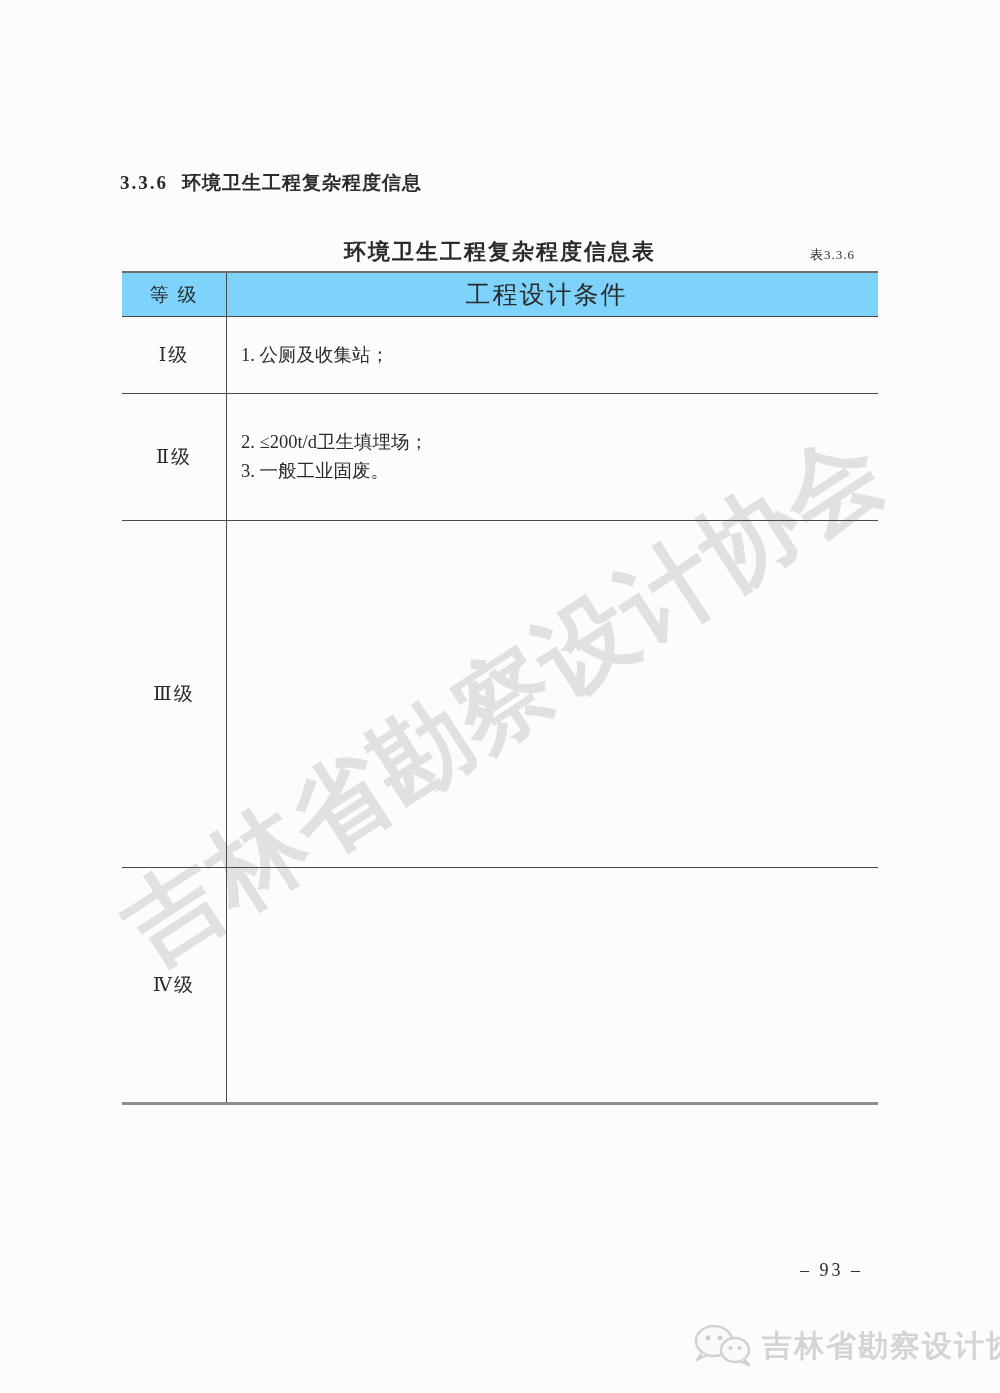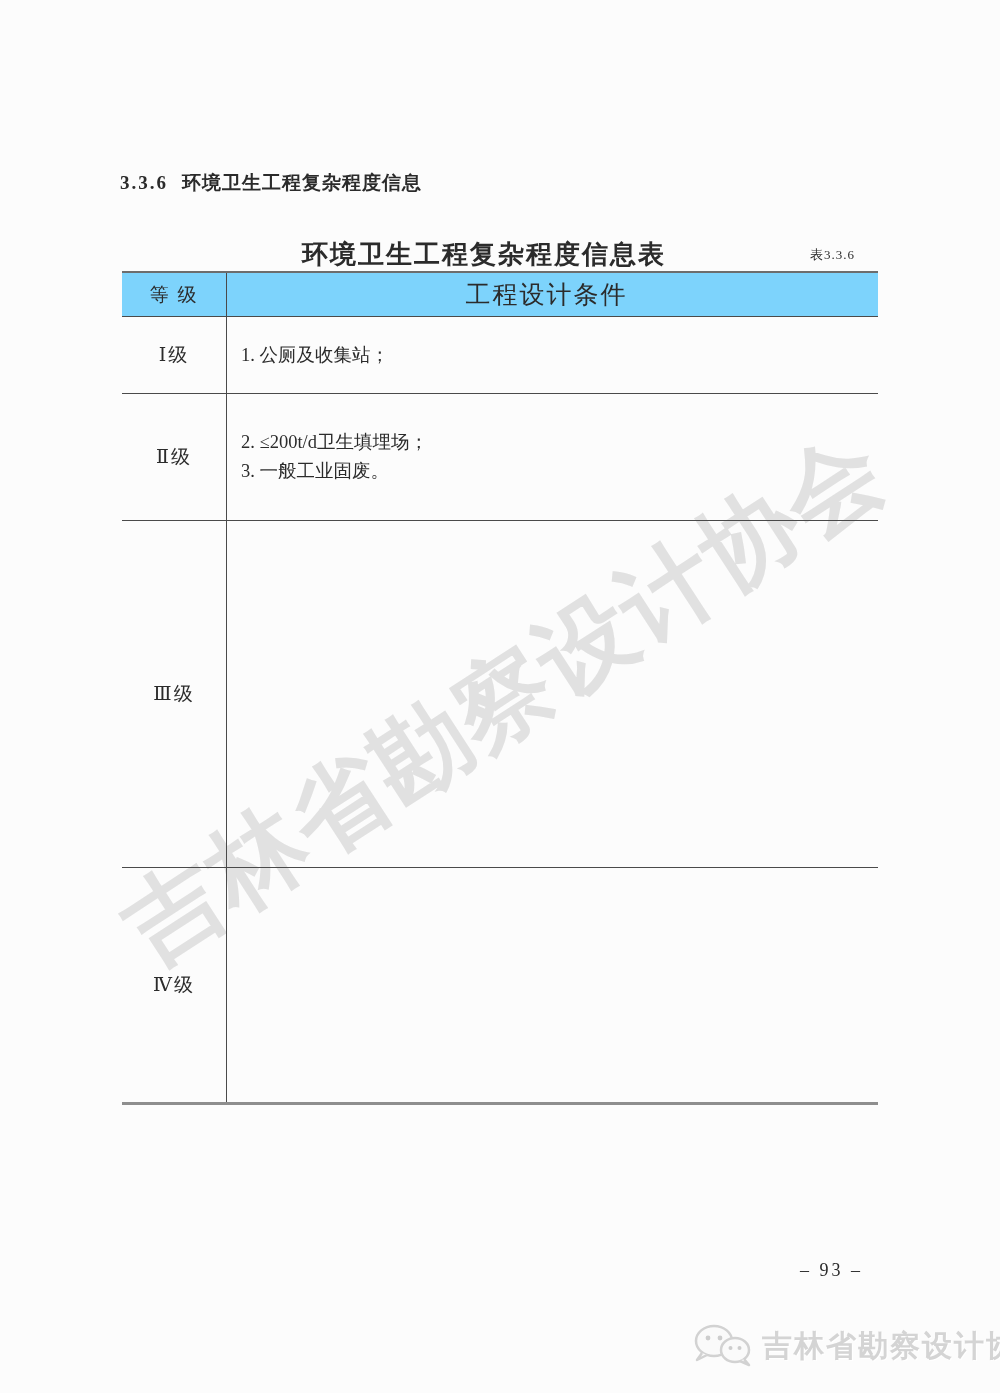--- a/index.html
+++ b/index.html
@@ -24,22 +24,22 @@
   }
   
   .section-heading{
     position:absolute;left:120px;top:170px;
     font-size:19px;z-index:2;
   }
   .section-heading .num{font-weight:700;letter-spacing:2px;margin-right:14px;}
   .section-heading .txt{font-weight:700;letter-spacing:1px;}
   
   .table-title{
-    position:absolute;left:106px;top:237px;width:756px;
-    text-align:center;font-size:26px;font-weight:700;
+    position:absolute;left:122px;top:237px;width:756px;
+    text-align:center;font-size:22px;font-weight:700;
     font-family:"Liberation Sans","DejaVu Sans",sans-serif;
     letter-spacing:2px;z-index:2;
   }
   .table-label{
     position:absolute;right:145px;top:246px;
     font-size:13px;z-index:2;letter-spacing:1px;
   }
   
   .ctable{
     position:absolute;left:122px;top:271px;width:756px;

